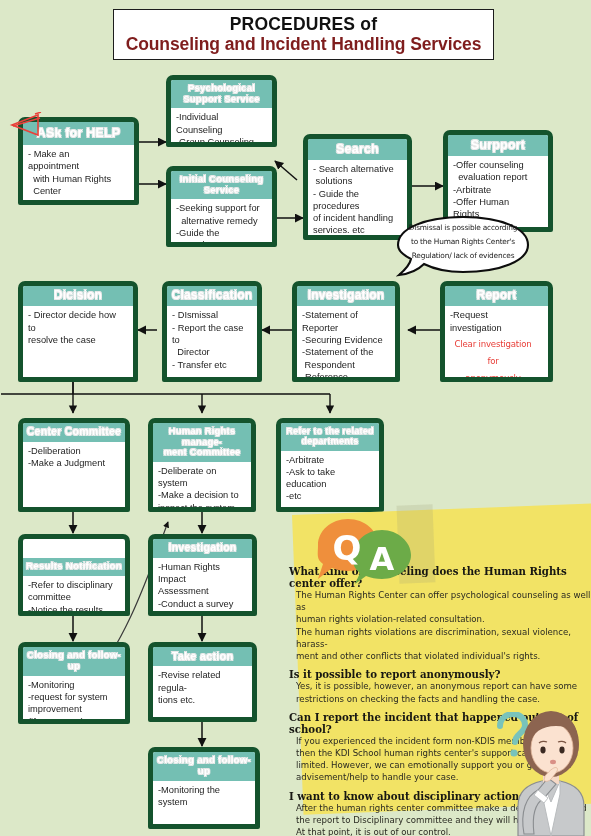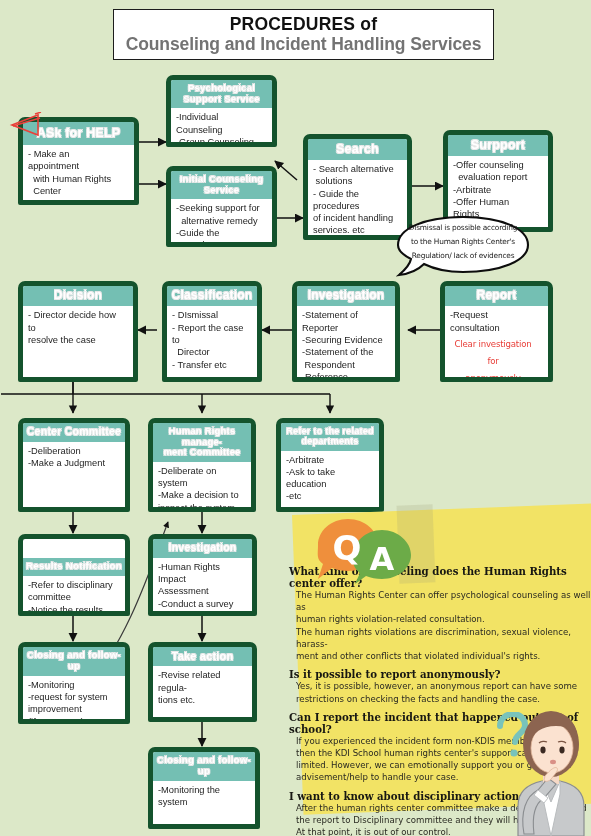--- a/index.html
+++ b/index.html
@@ -23,21 +23,21 @@
     background: #ffffff;
     border: 1.6px solid #1c1c1c;
     display: flex; flex-direction: column;
     align-items: center; justify-content: center;
     line-height: 1.12;
   }
   #title-banner .t1 {
     font-size: 17.5px; font-weight: bold; color: #111; letter-spacing: .2px;
   }
   #title-banner .t2 {
-    font-size: 17.5px; font-weight: bold; color: #737373; letter-spacing: -.1px;
+    font-size: 17.5px; font-weight: bold; color: #7f1d1d; letter-spacing: -.1px;
   }
 
   
   .node {
     position: absolute;
     background: #ffffff;
     border: 5px solid #14532d;
     border-radius: 7px 7px 2px 2px;
     overflow: hidden;
     box-shadow: 0 0 0 0 rgba(0,0,0,0);
@@ -305,21 +305,21 @@
 -Securing Evidence
 -Statement of the
  Respondent
 -Reference</div>
     </div>
   </div>
 
   <div class="node" style="left:440px; top:281px; width:113px; height:101px;">
     <div class="hd" style="font-size: 12px; white-space: pre-line;">Report</div>
     <div class="bd">
-      <div>-Request consultation</div>
+      <div>-Request investigation</div>
       <div class="red-note lines" style="white-space:pre-wrap;">Clear investigation for
 anonymously reported
 case can be limited</div>
     </div>
   </div>
 
   <div class="node" style="left:18px; top:418px; width:112px; height:94px;">
     <div class="hd" style="font-size: 10.6px; white-space: pre-line;">Center Committee</div>
     <div class="bd">
       <div>-Deliberation

